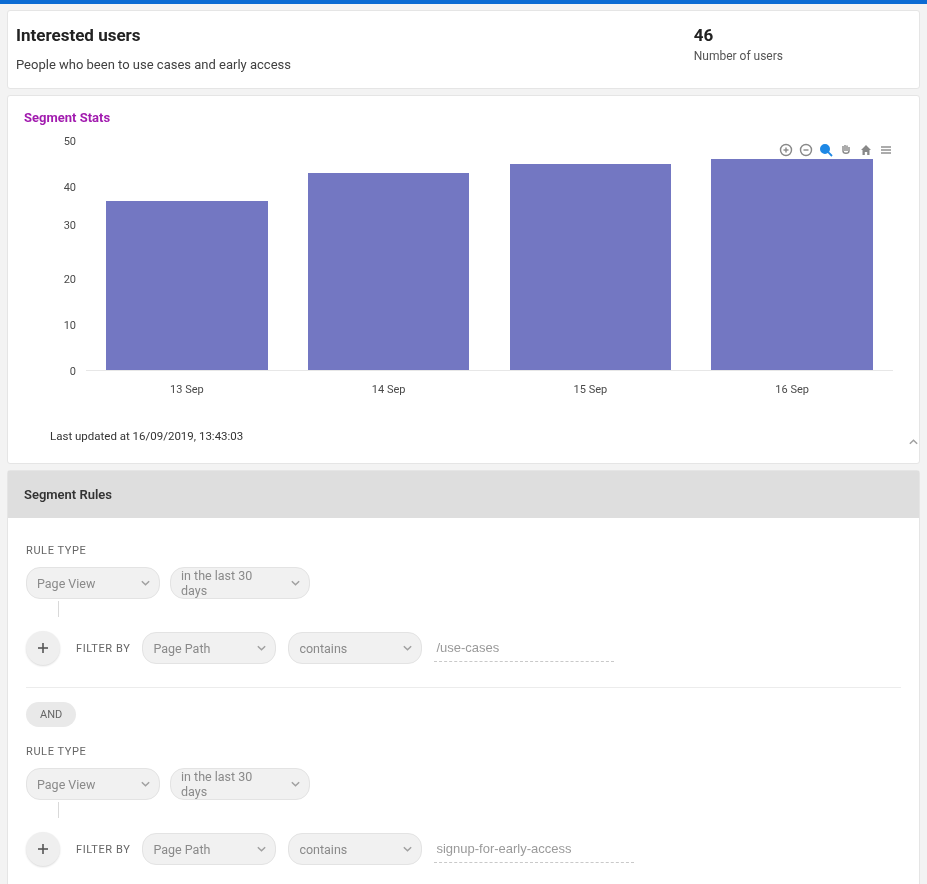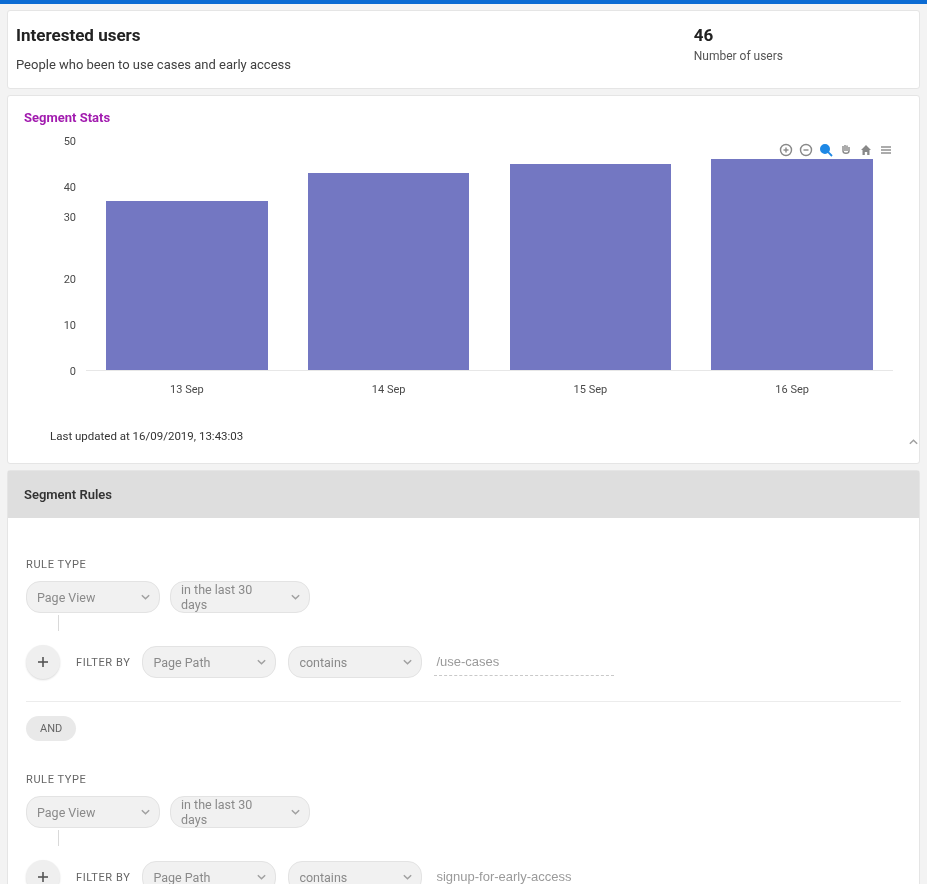--- a/index.html
+++ b/index.html
@@ -146,21 +146,21 @@
     font-weight: 600;
     color: #333;
   }
   .rules-body {
     padding: 20px 18px 24px 18px;
   }
   .field-label {
     font-size: 11px;
     letter-spacing: 0.6px;
     color: #666;
-    margin-top: 20px;
+    margin-top: 6px;
   }
   .row {
     display: flex;
     align-items: center;
     gap: 10px;
     margin-top: 10px;
   }
   .select {
     position: relative;
     background: #f1f1f1;
@@ -296,21 +296,21 @@
               <line class="tb-stroke" x1="2" y1="10" x2="12" y2="10"></line>
             </svg>
         </span>
       </div>
 
       <div class="chart">
         <div class="y-axis" id="y-axis">
             <div class="y-tick-label" style="top: 230px;">0</div>
             <div class="y-tick-label" style="top: 184px;">10</div>
             <div class="y-tick-label" style="top: 138px;">20</div>
-            <div class="y-tick-label" style="top: 76px;">30</div>
+            <div class="y-tick-label" style="top: 84px;">30</div>
             <div class="y-tick-label" style="top: 46px;">40</div>
             <div class="y-tick-label" style="top: 0px;">50</div>
           </div>
         <div class="plot" id="plot">
             <div class="bar" style="width: 20%; left: 2.5%; height: 74%;"></div>
             <div class="bar" style="width: 20%; left: 27.5%; height: 86%;"></div>
             <div class="bar" style="width: 20%; left: 52.5%; height: 90%;"></div>
             <div class="bar" style="width: 20%; left: 77.5%; height: 92%;"></div>
           </div>
         <div class="x-labels" id="x-labels">

